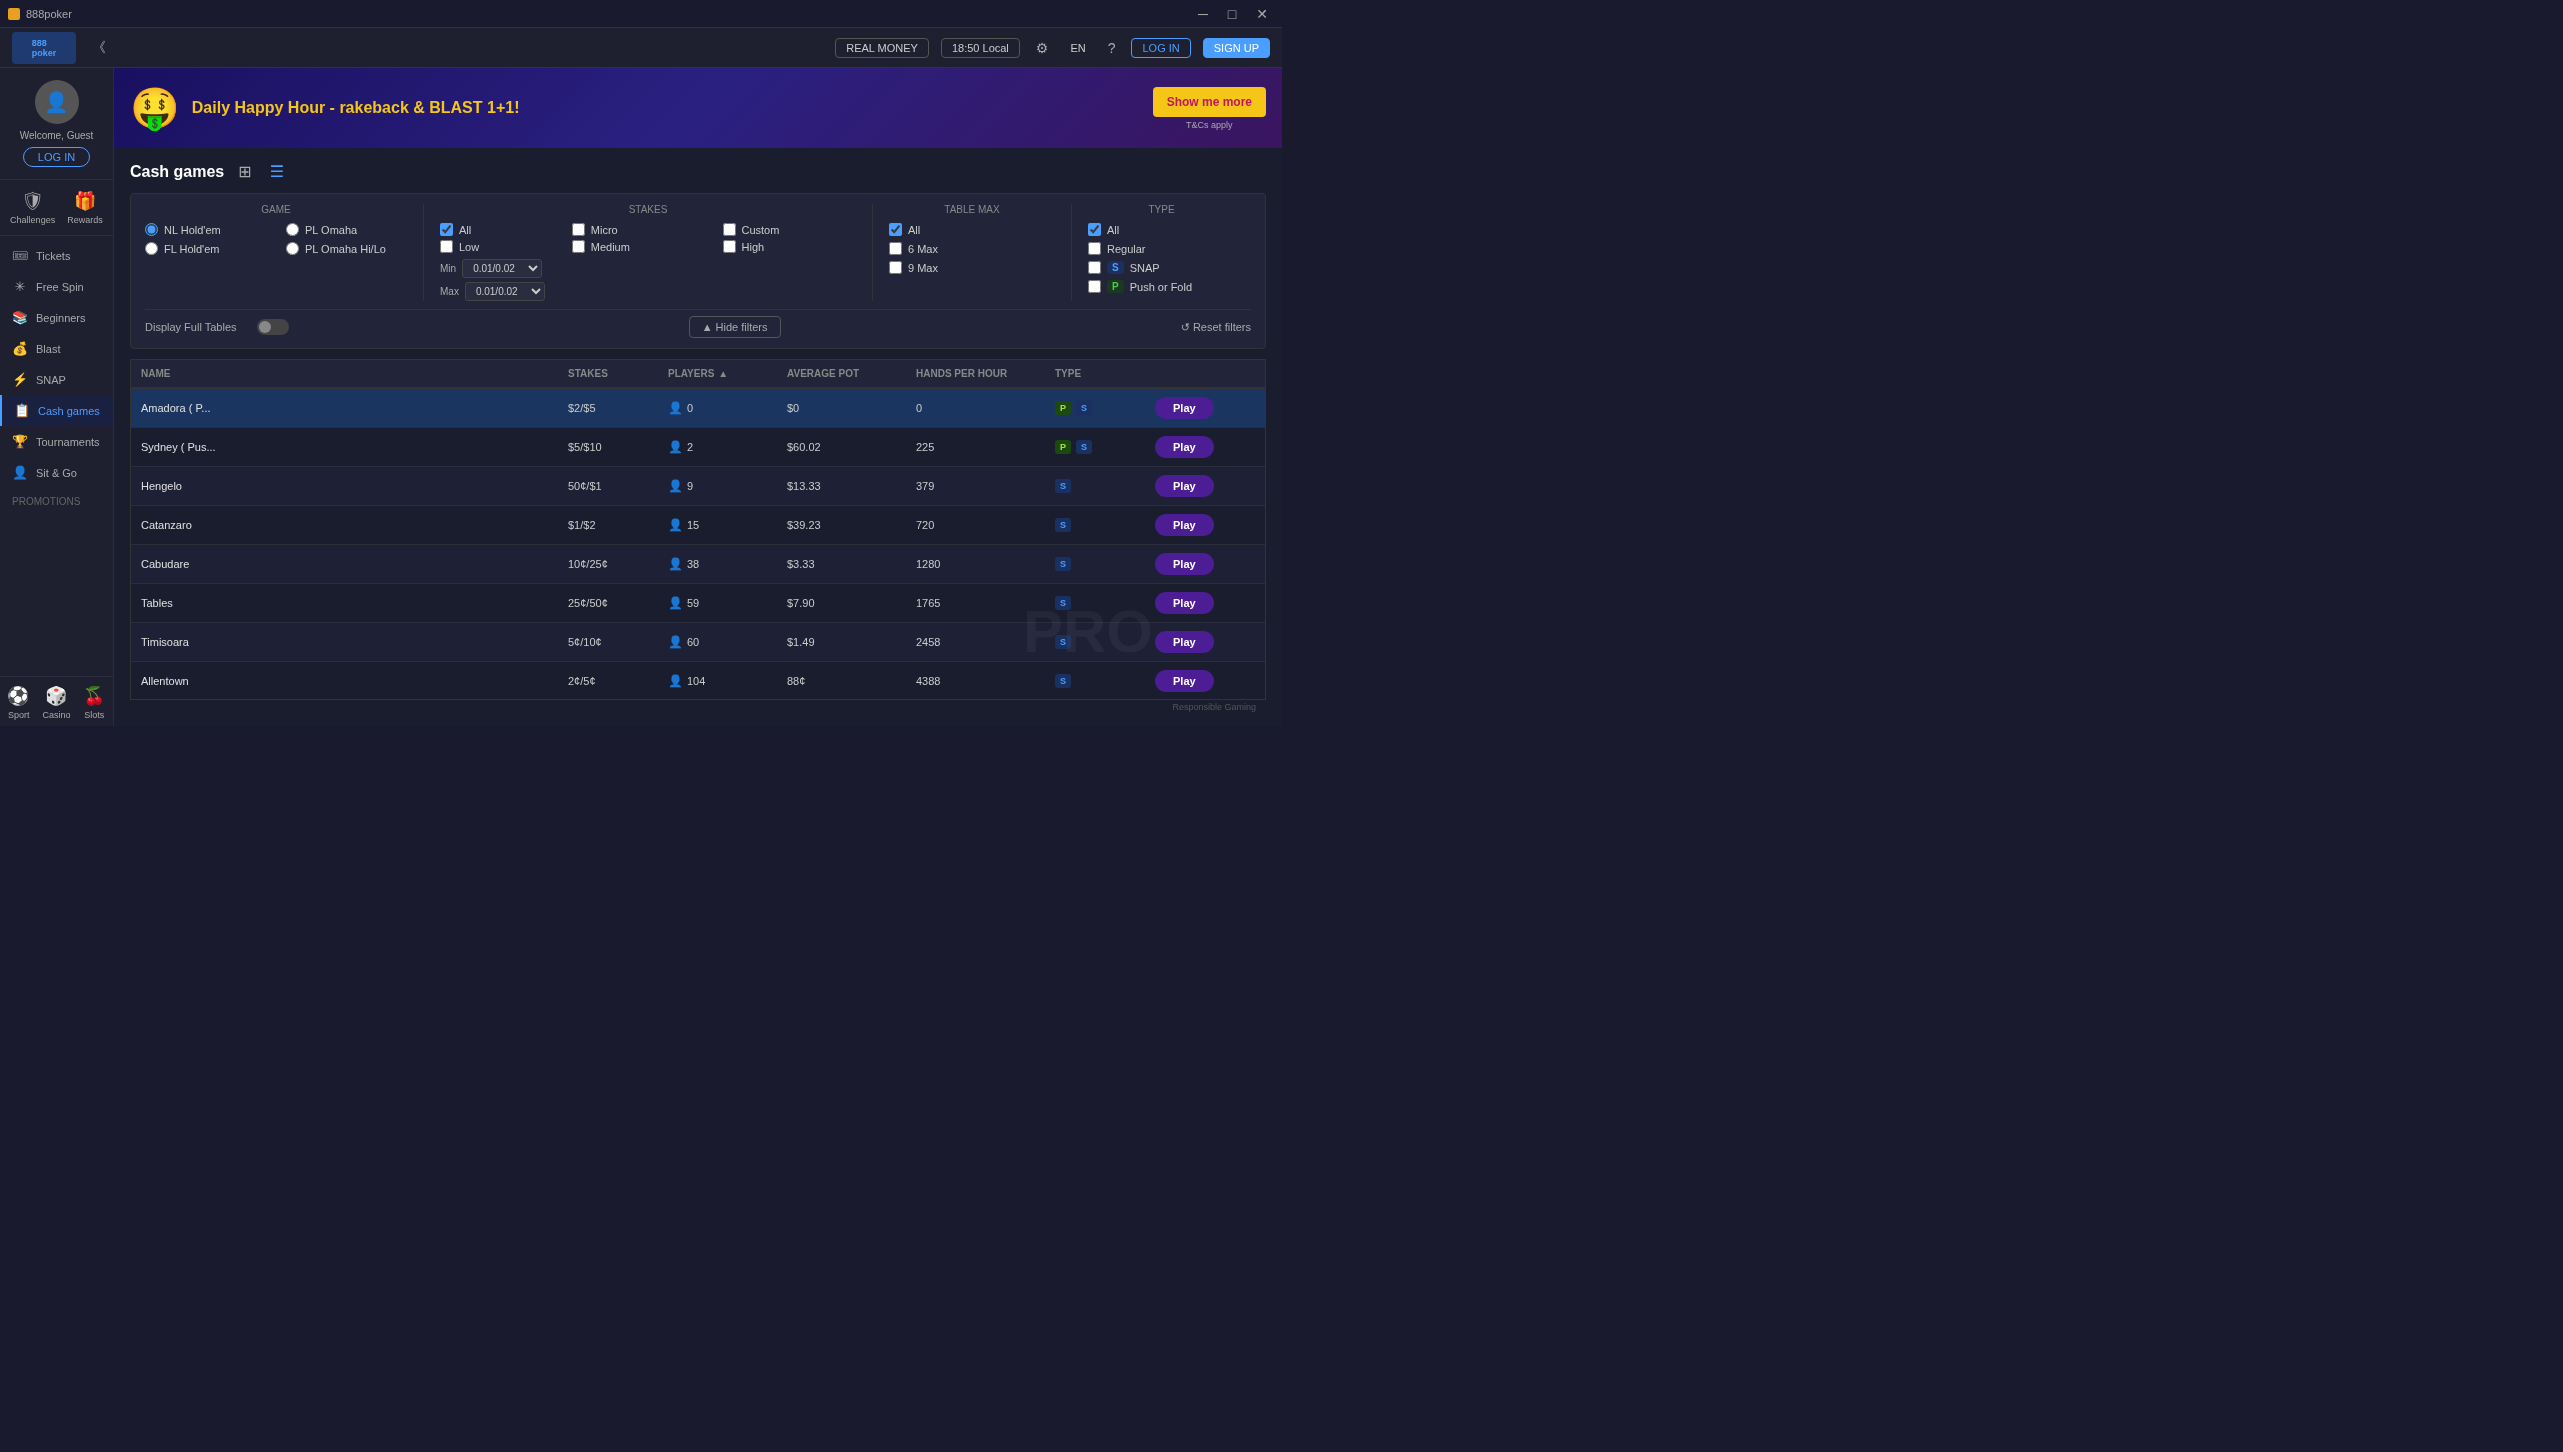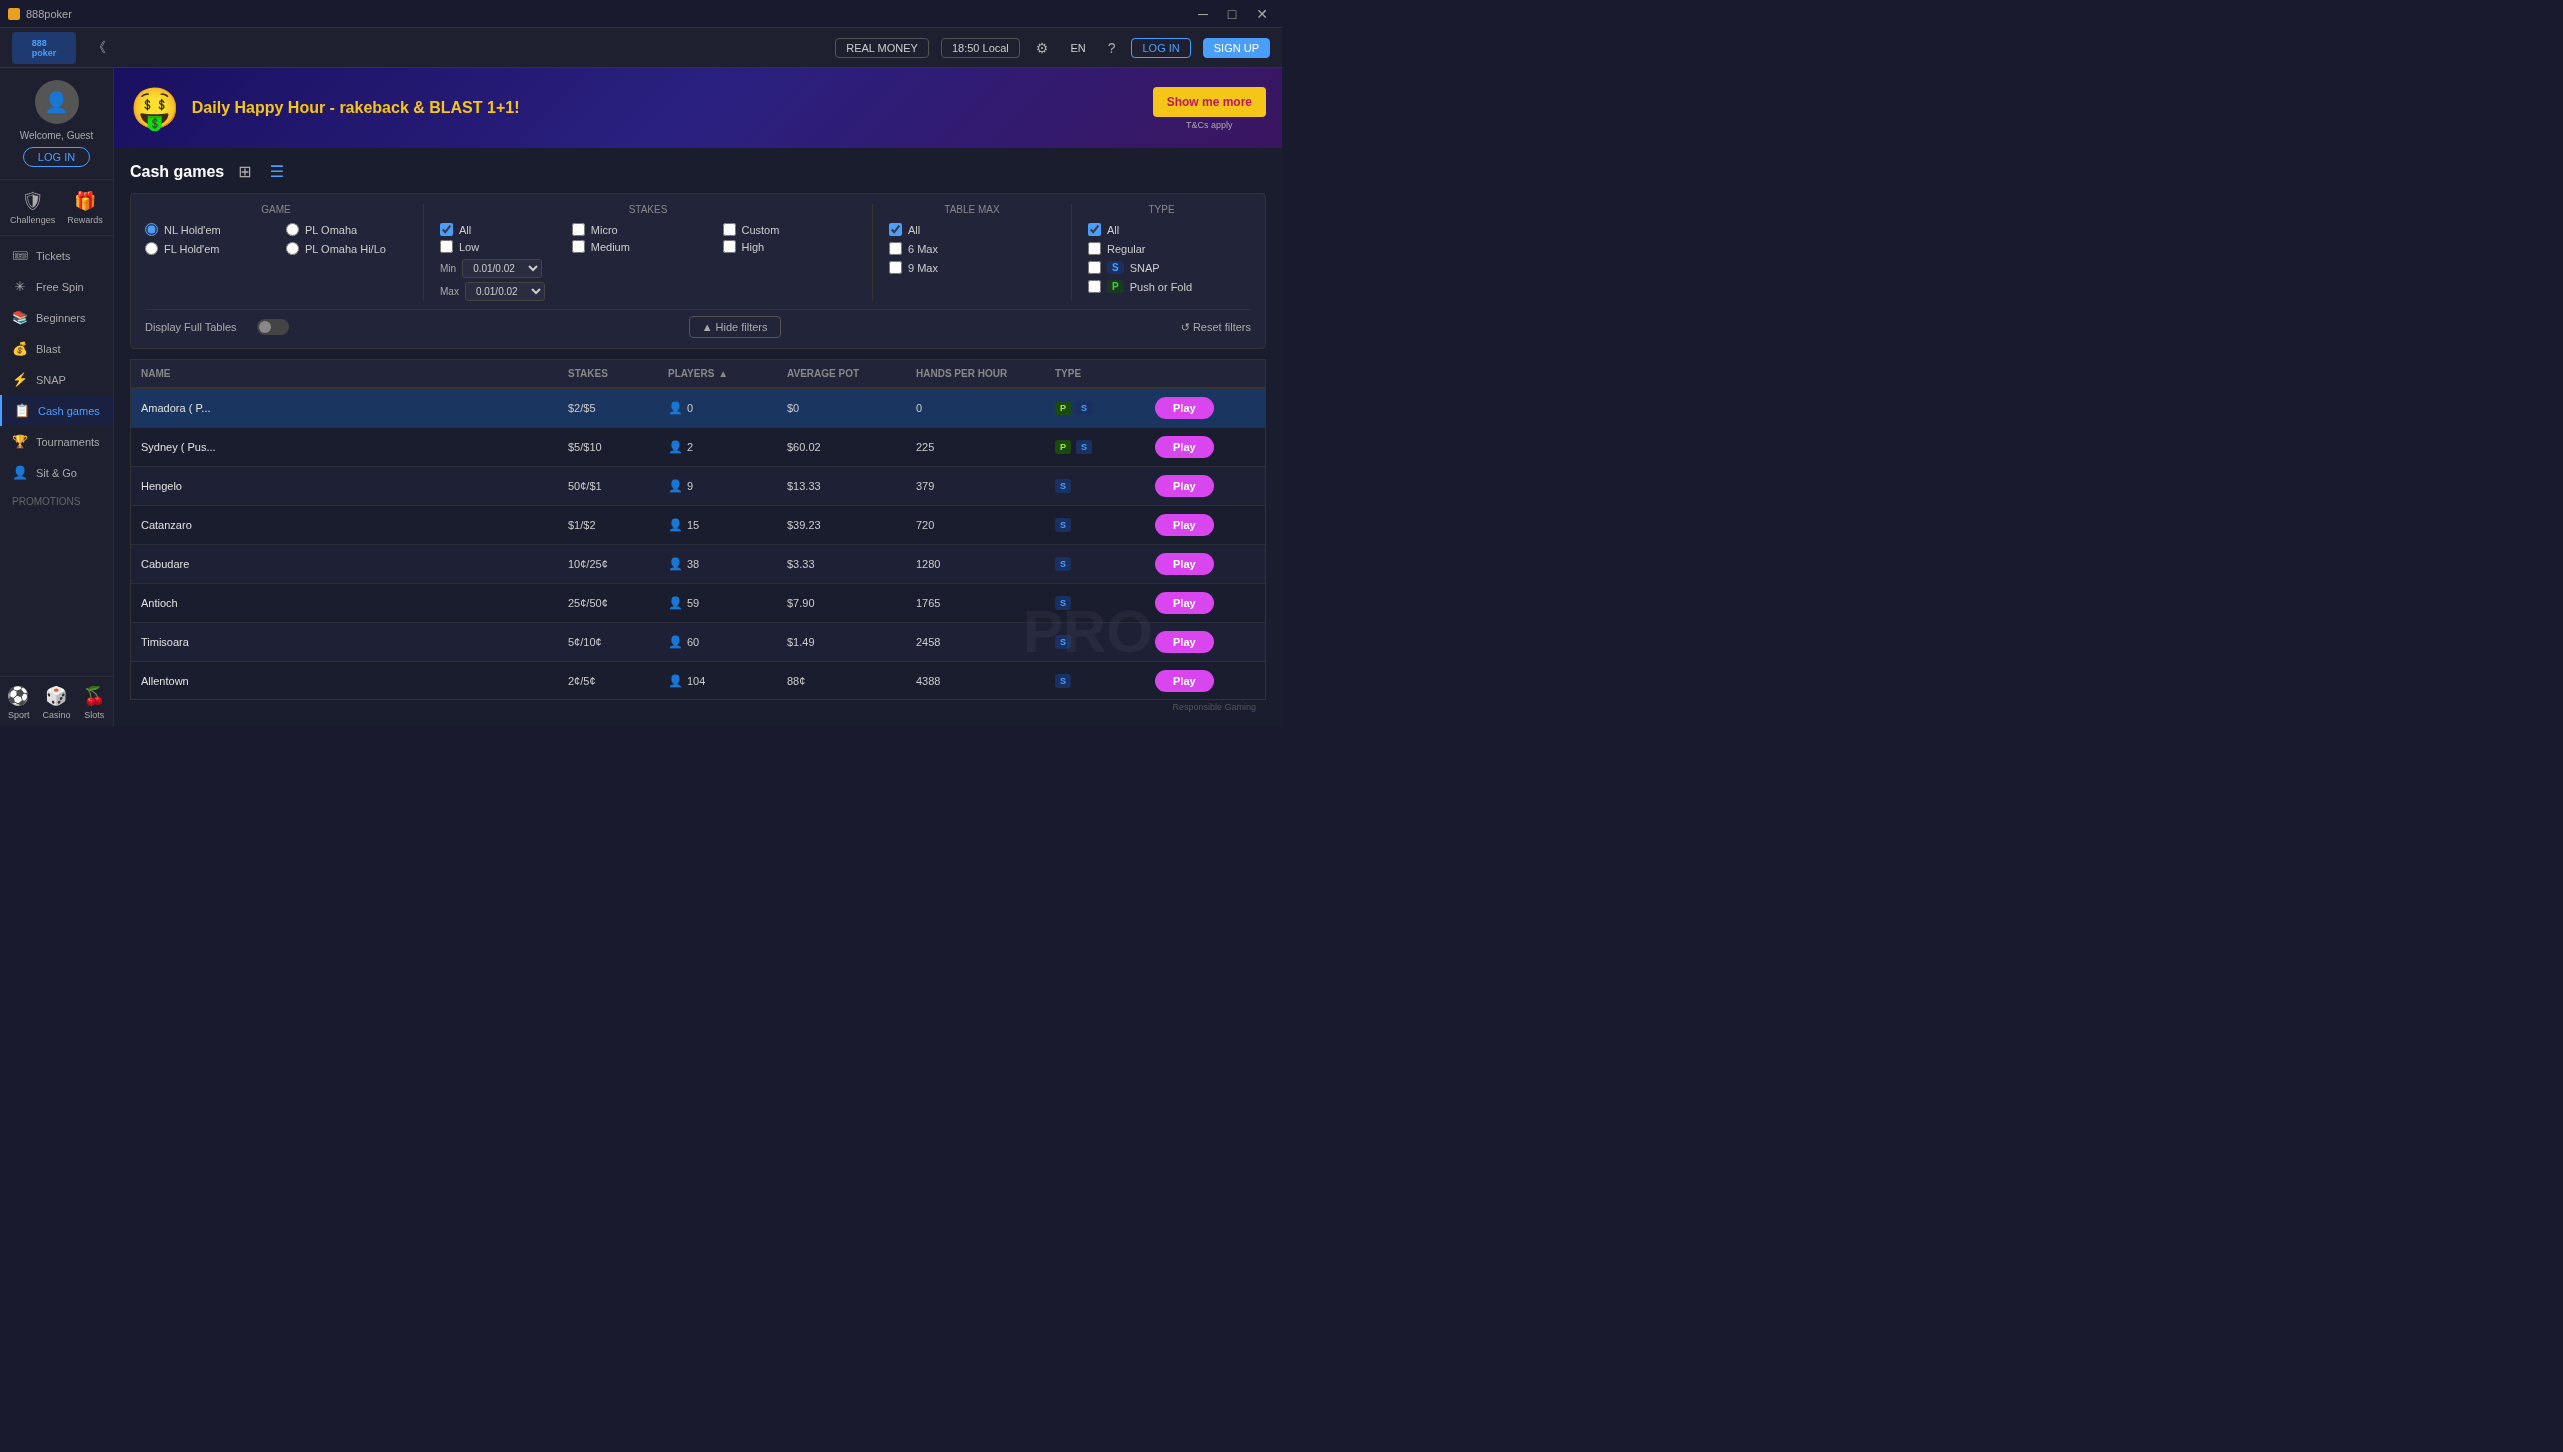--- a/index.html
+++ b/index.html
@@ -258,21 +258,21 @@
     .table-row.selected { background: #1a3560; }
     .td { color: #ccc; font-size: 11px; }
     .td.name { color: #e0e0e0; }
 
     .players-cell { display: flex; align-items: center; gap: 4px; color: #ccc; }
     .player-icon { font-size: 12px; color: #888; }
     .type-icon-snap { background: #1a6e3a; color: #4dca4d; border-radius: 3px; padding: 1px 4px; font-size: 9px; font-weight: bold; }
     .type-icon-push { background: #3a6e1a; color: #a0e040; border-radius: 3px; padding: 1px 4px; font-size: 9px; font-weight: bold; }
 
     .play-btn {
-      background: #d946ef;
+      background: #4c1d95;
       color: white;
       border: none;
       padding: 5px 18px;
       border-radius: 14px;
       cursor: pointer;
       font-size: 11px;
       font-weight: bold;
     }
 
     
@@ -668,21 +668,21 @@
     <span class="td">$3.33</span>
     <span class="td">1280</span>
     <span class="td" style="display:flex;gap:3px;align-items:center;">
                   <span class="type-icon-snap" style="background:#1a3060;color:#4a9eff;border-radius:3px;padding:2px 5px;font-size:9px;font-weight:bold;">S</span>
                 </span>
     <span class="td">
       <button class="play-btn">Play</button>
     </span>
   </div>
               <div class="table-row">
-    <span class="td name">Antioch</span>
+    <span class="td name">Tables</span>
     <span class="td">25¢/50¢</span>
     <span class="td players-cell">
       <span class="player-icon">👤</span>
       <span>59</span>
     </span>
     <span class="td">$7.90</span>
     <span class="td">1765</span>
     <span class="td" style="display:flex;gap:3px;align-items:center;">
                   <span class="type-icon-snap" style="background:#1a3060;color:#4a9eff;border-radius:3px;padding:2px 5px;font-size:9px;font-weight:bold;">S</span>
                 </span>

